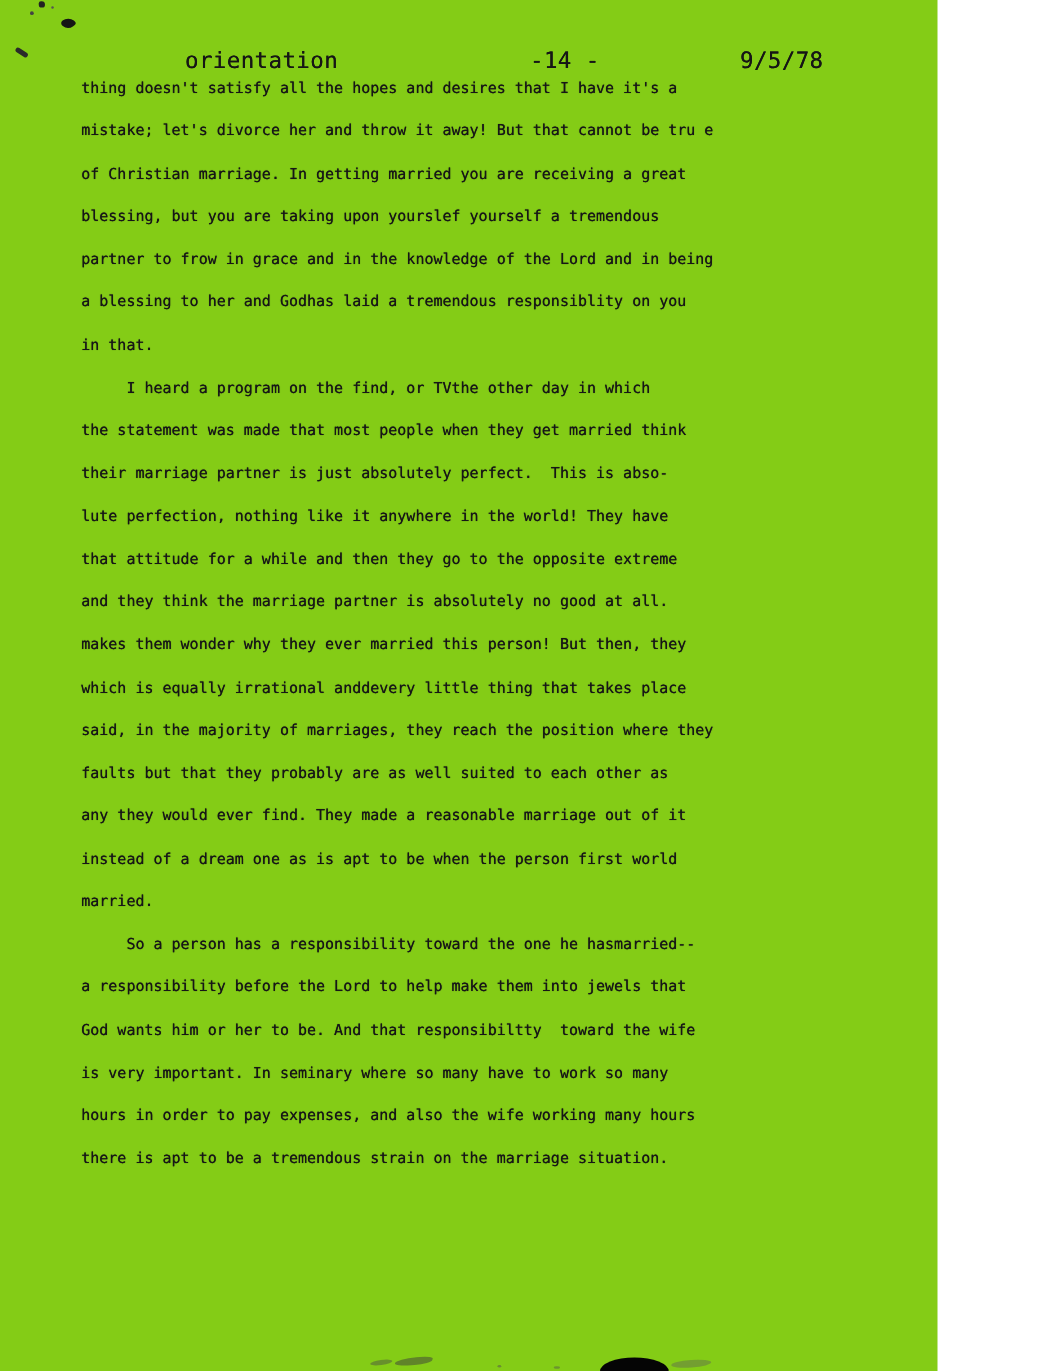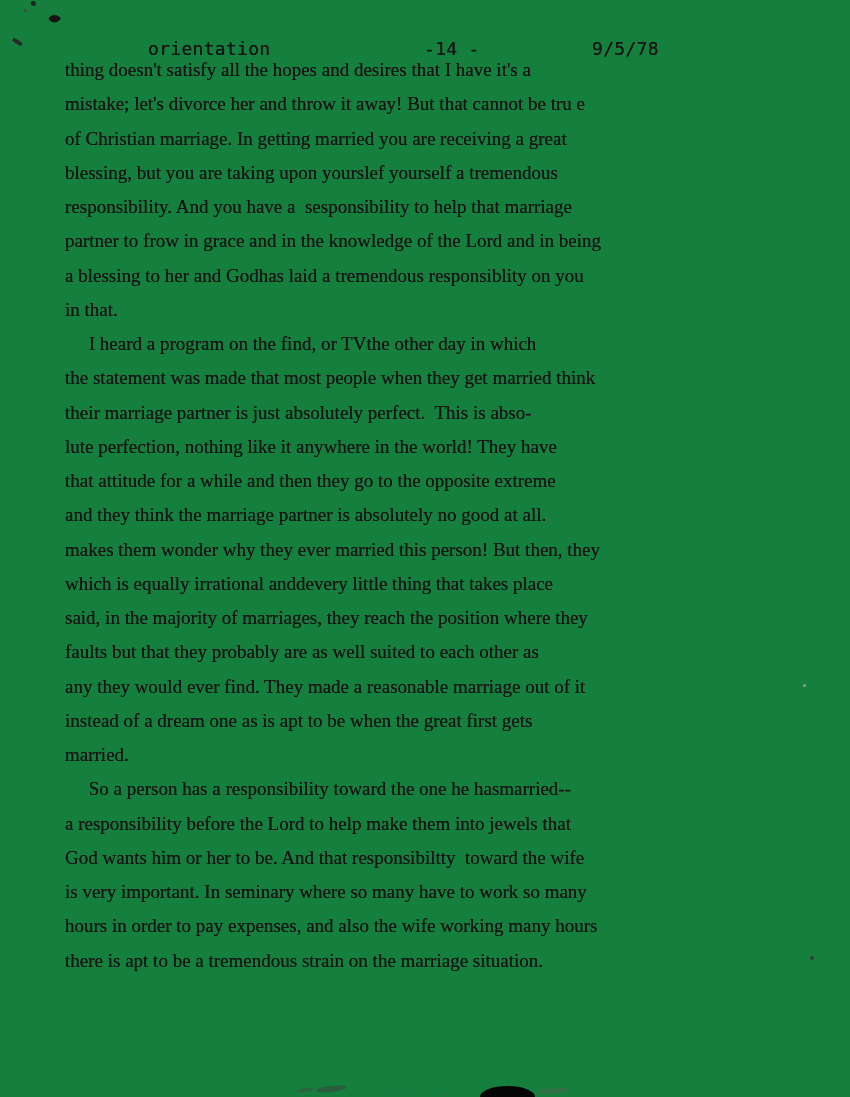--- a/index.html
+++ b/index.html
@@ -2,23 +2,23 @@
 <html><head>
 <meta charset="utf-8">
 <style>
   html, body {
     margin: 0;
     padding: 0;
     background: #ffffff;
   }
   .page {
     position: relative;
-    width: 850px;
+    width: 750px;
     height: 1097px;
-    background: #15803d;
+    background: #84cc16;
     overflow: hidden;
     font-family: "DejaVu Sans Mono", "Liberation Mono", monospace;
     color: #161616;
   }
   
   .hdr {
     position: absolute;
     top: 38px;
     font-size: 18px;
     letter-spacing: 0.3px;
@@ -30,26 +30,25 @@
   .hdr-date    { left: 592px; }
   
   .body-text {
     position: absolute;
     left: 65px;
     top: 53px;
     width: 770px;
   }
   .body-text .line {
     white-space: pre;
-    font-size: 19px;
+    font-size: 12px;
     line-height: 34.25px;
     height: 34.25px;
     letter-spacing: 0px;
     text-shadow: 0 0 0.6px #1a1a1a;
-    font-family: Liberation Serif, serif;
   }
   
   .artifact { position: absolute; }
   .speck-a { left: 31px; top: 1px;  width: 5px; height: 5px; background:#222; border-radius: 40% 60% 50% 50%; }
   .speck-b { left: 24px; top: 9px;  width: 3px; height: 3px; background:#444; border-radius: 50%; }
   .speck-c { left: 41px; top: 5px;  width: 2px; height: 2px; background:#555; border-radius: 50%; }
   .comma-blob {
     left: 50px; top: 14px; width: 9px; height: 9px;
     background: #151515;
     border-radius: 70% 30% 60% 40%;
@@ -88,36 +87,35 @@
 
   <div class="hdr hdr-title">orientation</div>
   <div class="hdr hdr-pagenum">-14 -</div>
   <div class="hdr hdr-date">9/5/78</div>
 
   <div class="body-text">
       <div class="line">thing doesn't satisfy all the hopes and desires that I have it's a</div>
       <div class="line">mistake; let's divorce her and throw it away! But that cannot be tru e</div>
       <div class="line">of Christian marriage. In getting married you are receiving a great</div>
       <div class="line">blessing, but you are taking upon yourslef yourself a tremendous</div>
-      <div class="line">responsibility. And you have a  sesponsibility to help that marriage</div>
       <div class="line">partner to frow in grace and in the knowledge of the Lord and in being</div>
       <div class="line">a blessing to her and Godhas laid a tremendous responsiblity on you</div>
       <div class="line">in that.</div>
       <div class="line">     I heard a program on the find, or TVthe other day in which</div>
       <div class="line">the statement was made that most people when they get married think</div>
       <div class="line">their marriage partner is just absolutely perfect.  This is abso-</div>
       <div class="line">lute perfection, nothing like it anywhere in the world! They have</div>
       <div class="line">that attitude for a while and then they go to the opposite extreme</div>
       <div class="line">and they think the marriage partner is absolutely no good at all.</div>
       <div class="line">makes them wonder why they ever married this person! But then, they</div>
       <div class="line">which is equally irrational anddevery little thing that takes place</div>
       <div class="line">said, in the majority of marriages, they reach the position where they</div>
       <div class="line">faults but that they probably are as well suited to each other as</div>
       <div class="line">any they would ever find. They made a reasonable marriage out of it</div>
-      <div class="line">instead of a dream one as is apt to be when the great first gets</div>
+      <div class="line">instead of a dream one as is apt to be when the person first world</div>
       <div class="line">married.</div>
       <div class="line">     So a person has a responsibility toward the one he hasmarried--</div>
       <div class="line">a responsibility before the Lord to help make them into jewels that</div>
       <div class="line">God wants him or her to be. And that responsibiltty  toward the wife</div>
       <div class="line">is very important. In seminary where so many have to work so many</div>
       <div class="line">hours in order to pay expenses, and also the wife working many hours</div>
       <div class="line">there is apt to be a tremendous strain on the marriage situation.</div>
     </div>
 
   <div class="artifact dot-after-has"></div>

